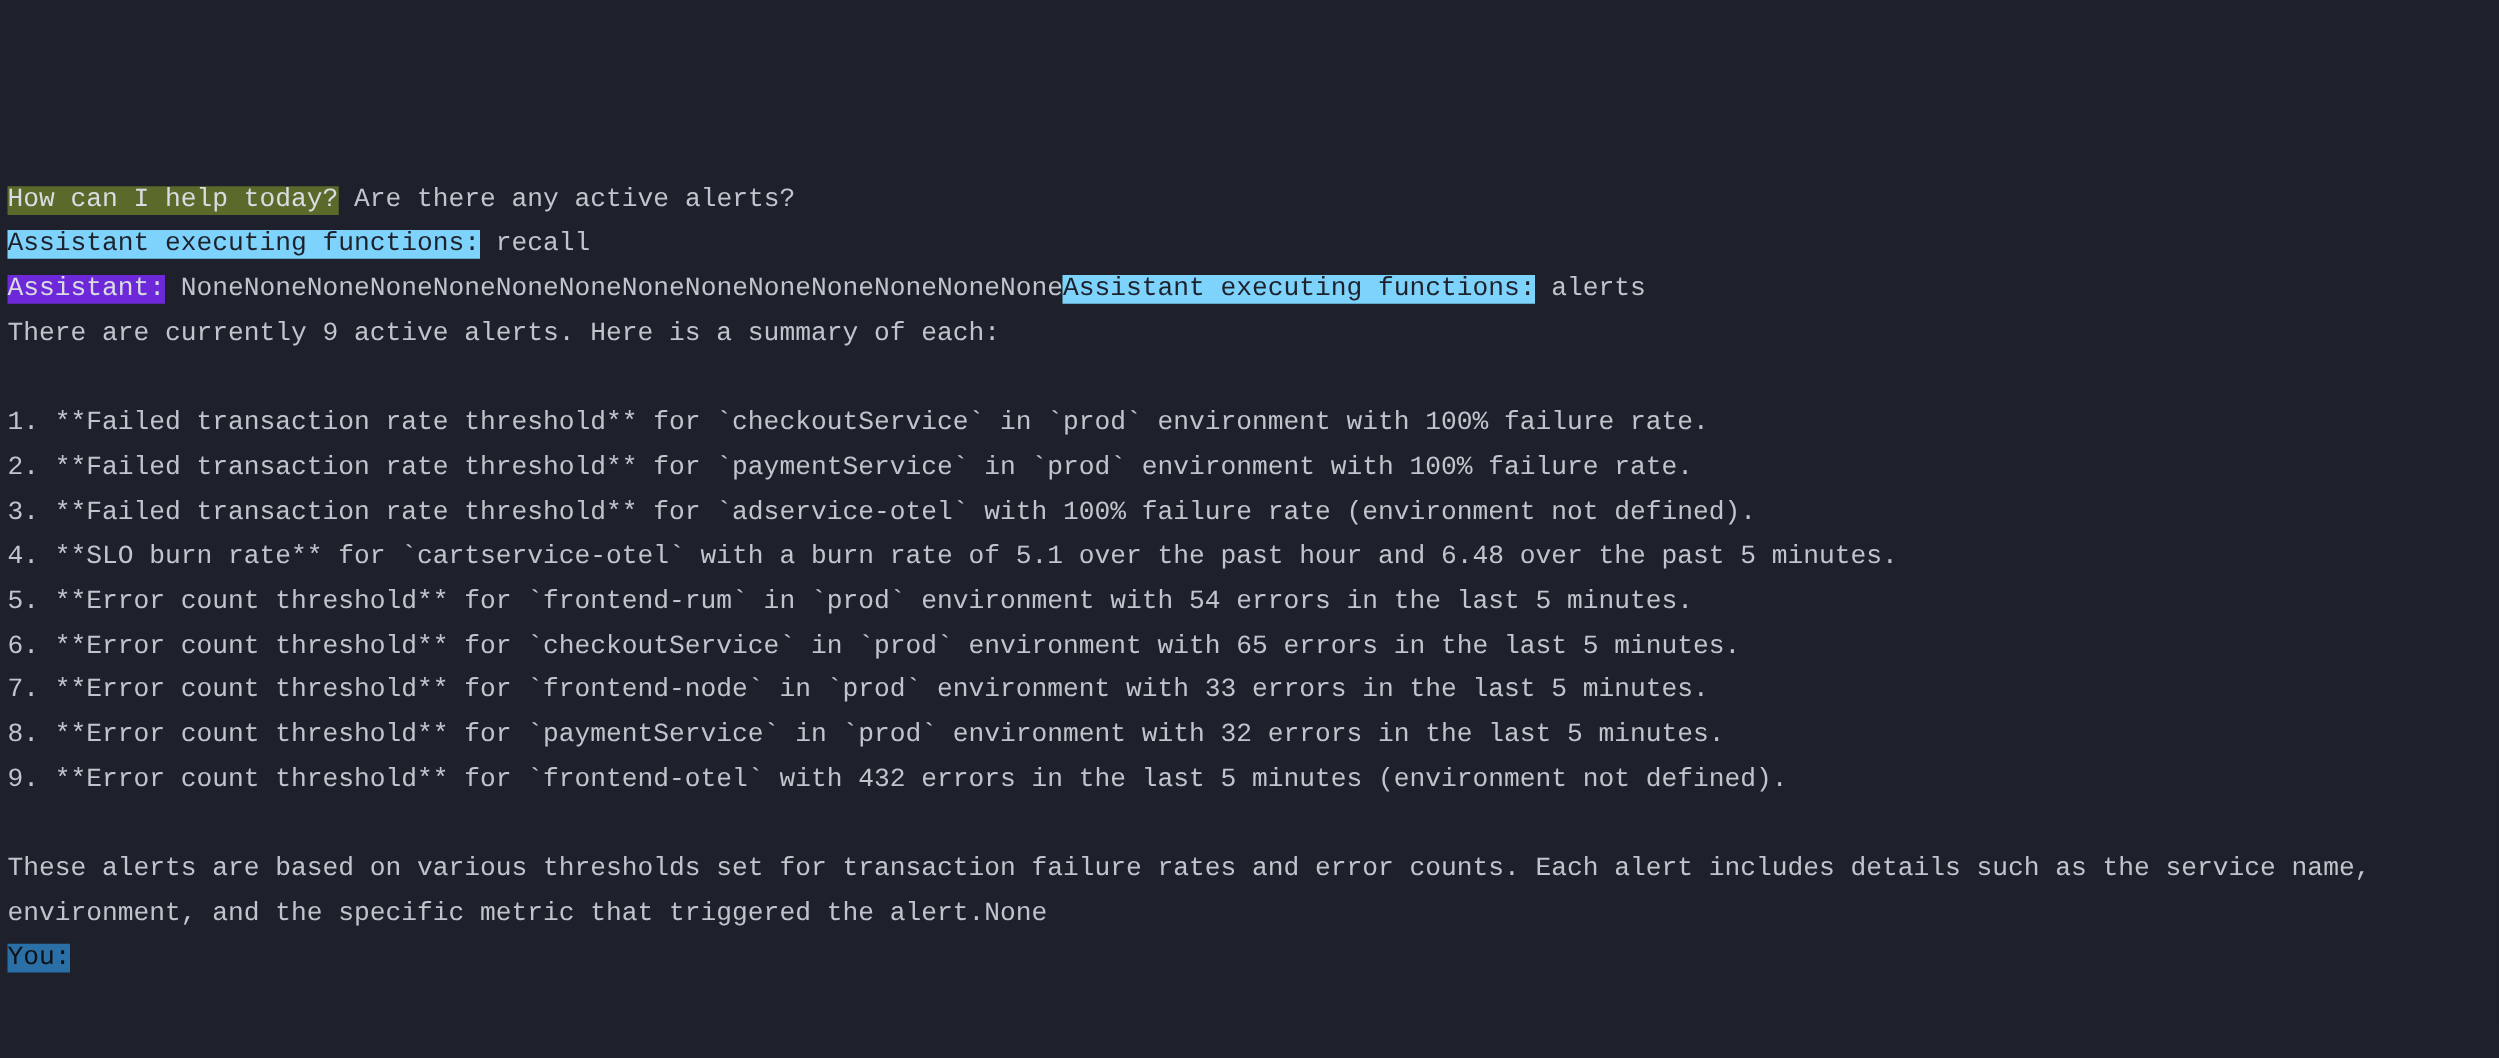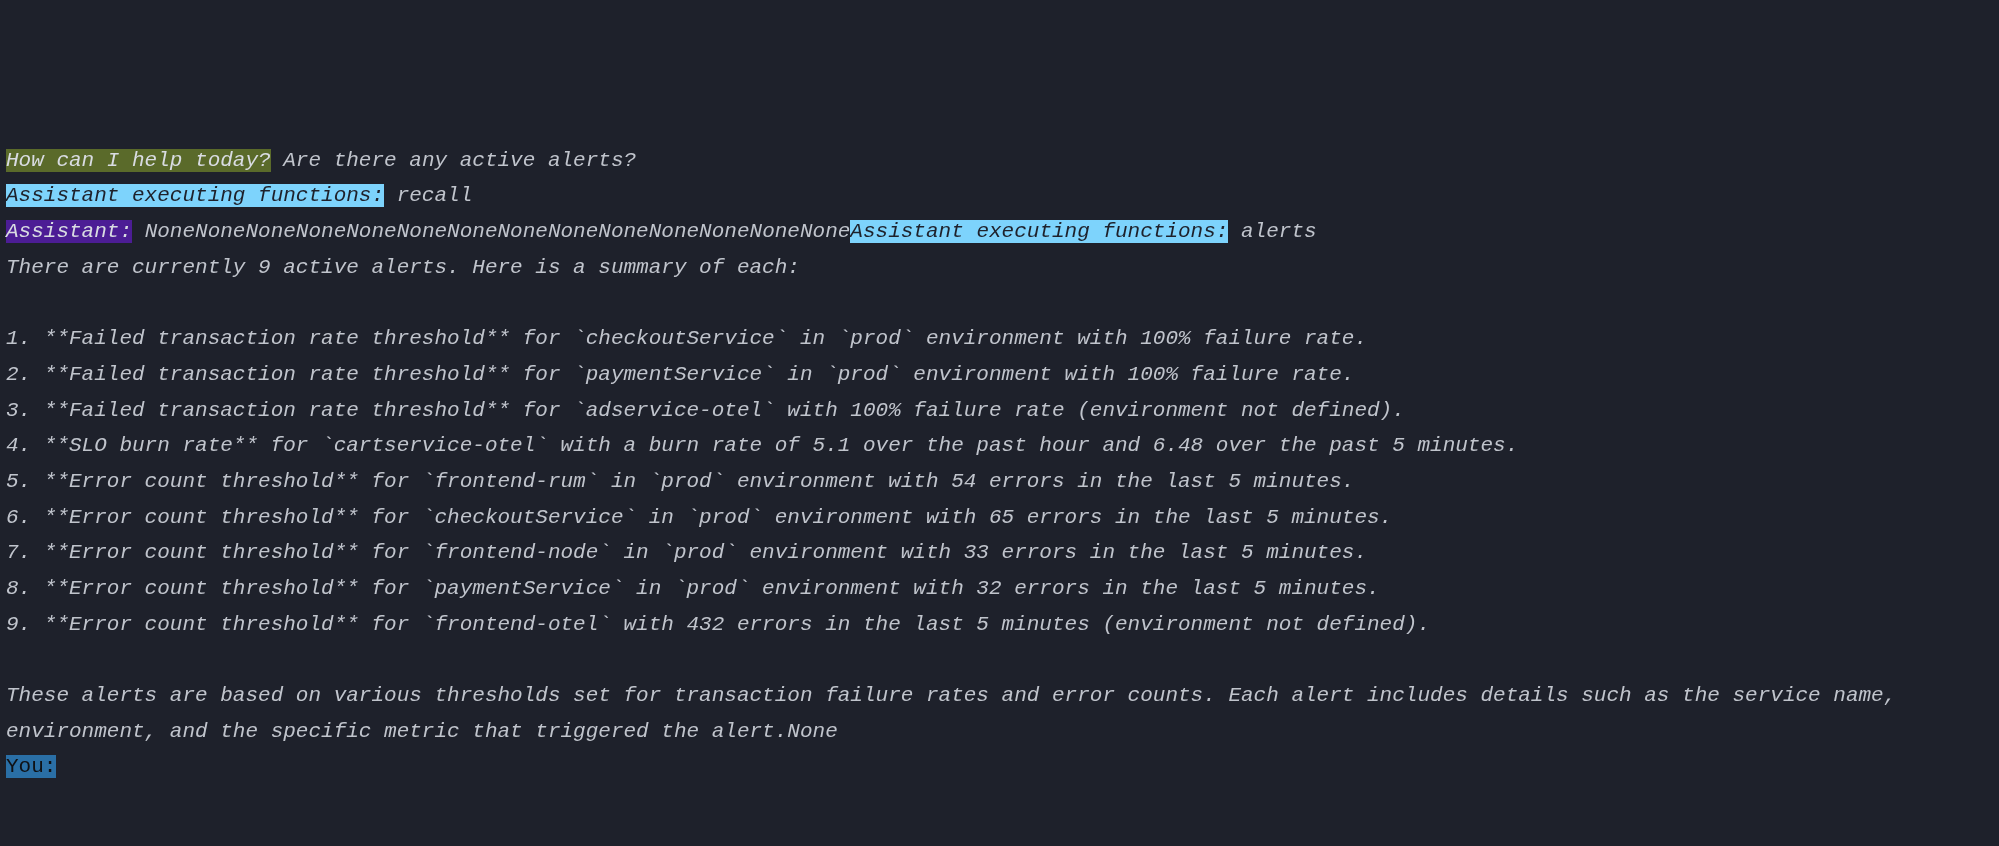--- a/index.html
+++ b/index.html
@@ -14,32 +14,31 @@
       font-size: 21px;
       line-height: 1.7;
       padding: 0 6px;
       width: 1999px;
       height: 846px;
       overflow: hidden;
       white-space: pre-wrap;
     }
     .line {
       display: block;
-      font-style: italic;
     }
     .hl-olive {
       background-color: #5a6a2a;
       color: #d9dce2;
     }
     .hl-grey {
       background-color: #7dd3fc;
       color: #1e212b;
     }
     .hl-teal {
-      background-color: #4c1d95;
+      background-color: #6d28d9;
       color: #d9dce2;
       text-align: center;
     }
     .hl-blue {
       background-color: #2a6fa6;
       color: #0f1115;
     }
     .cursor-line {
       display: inline-block;
     }

